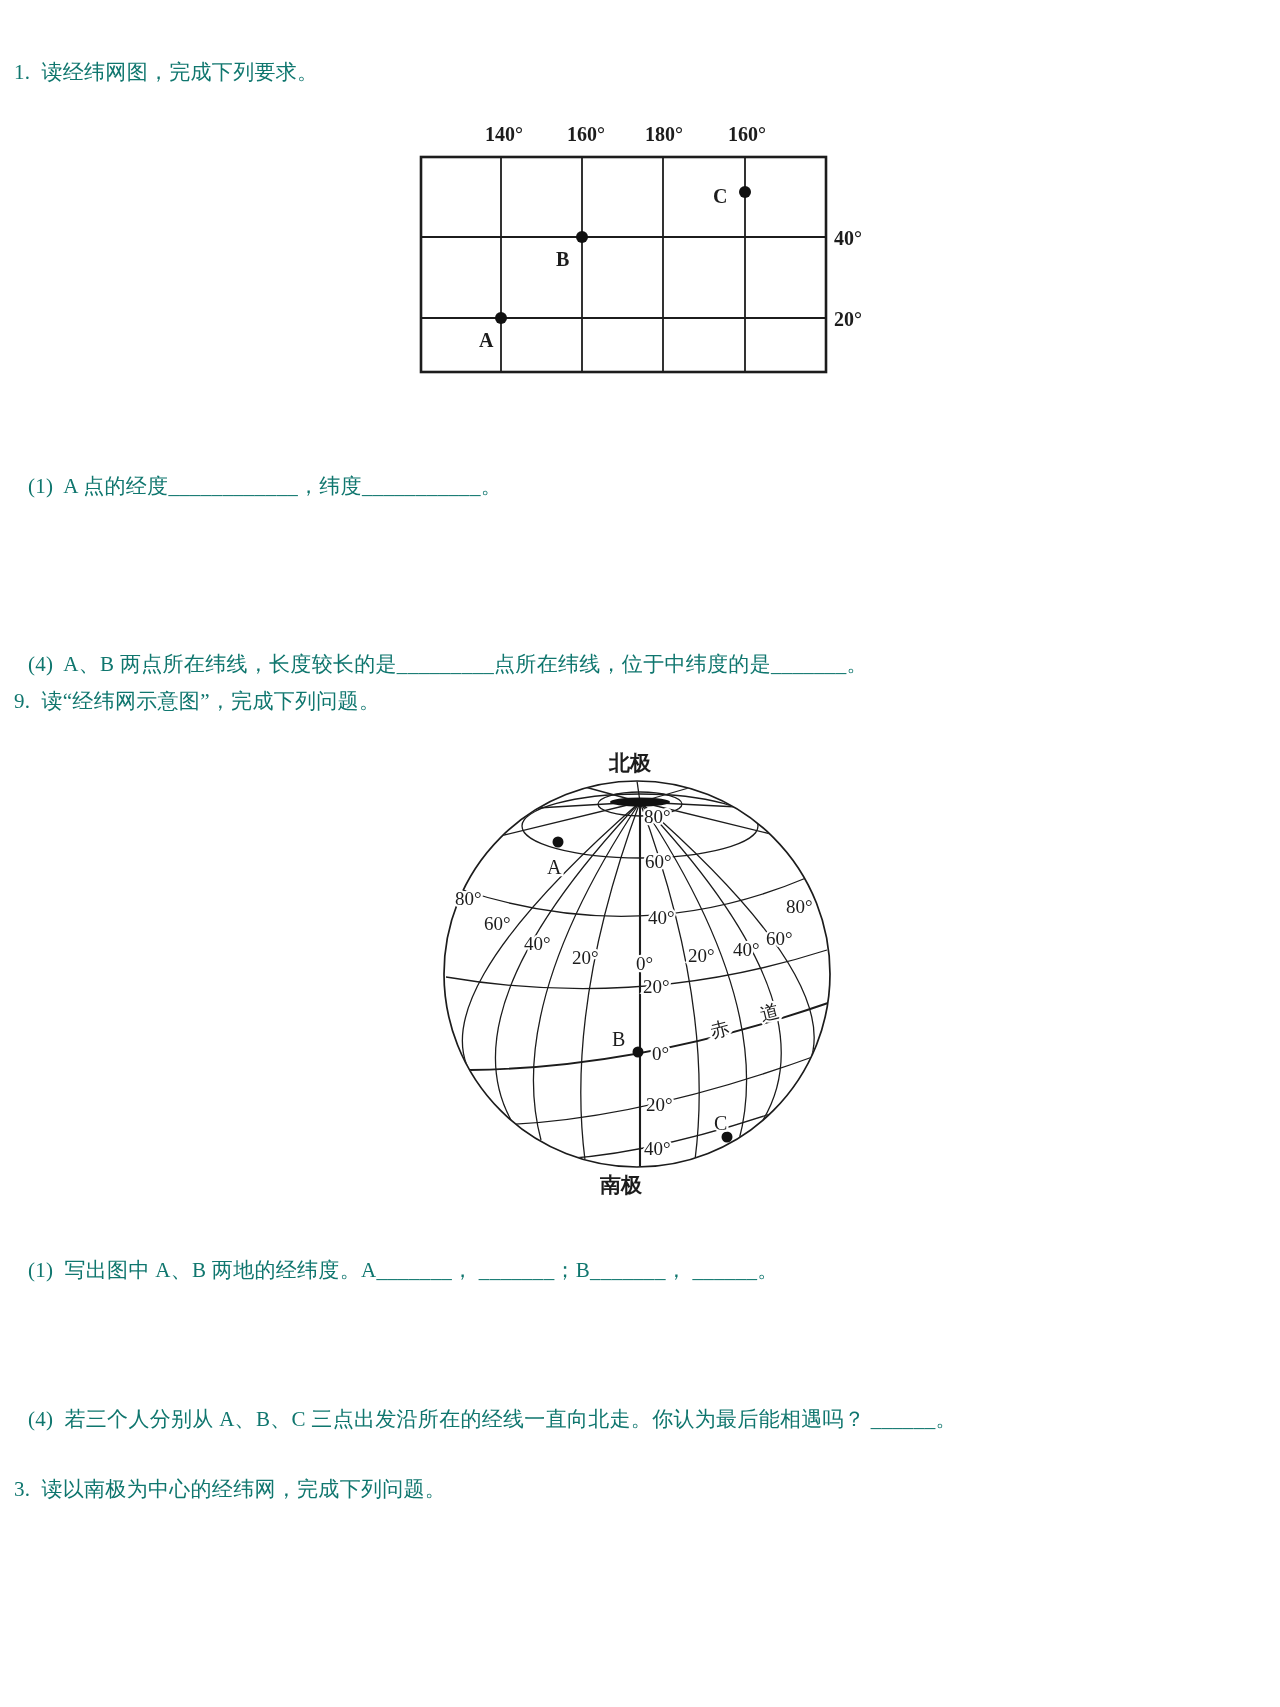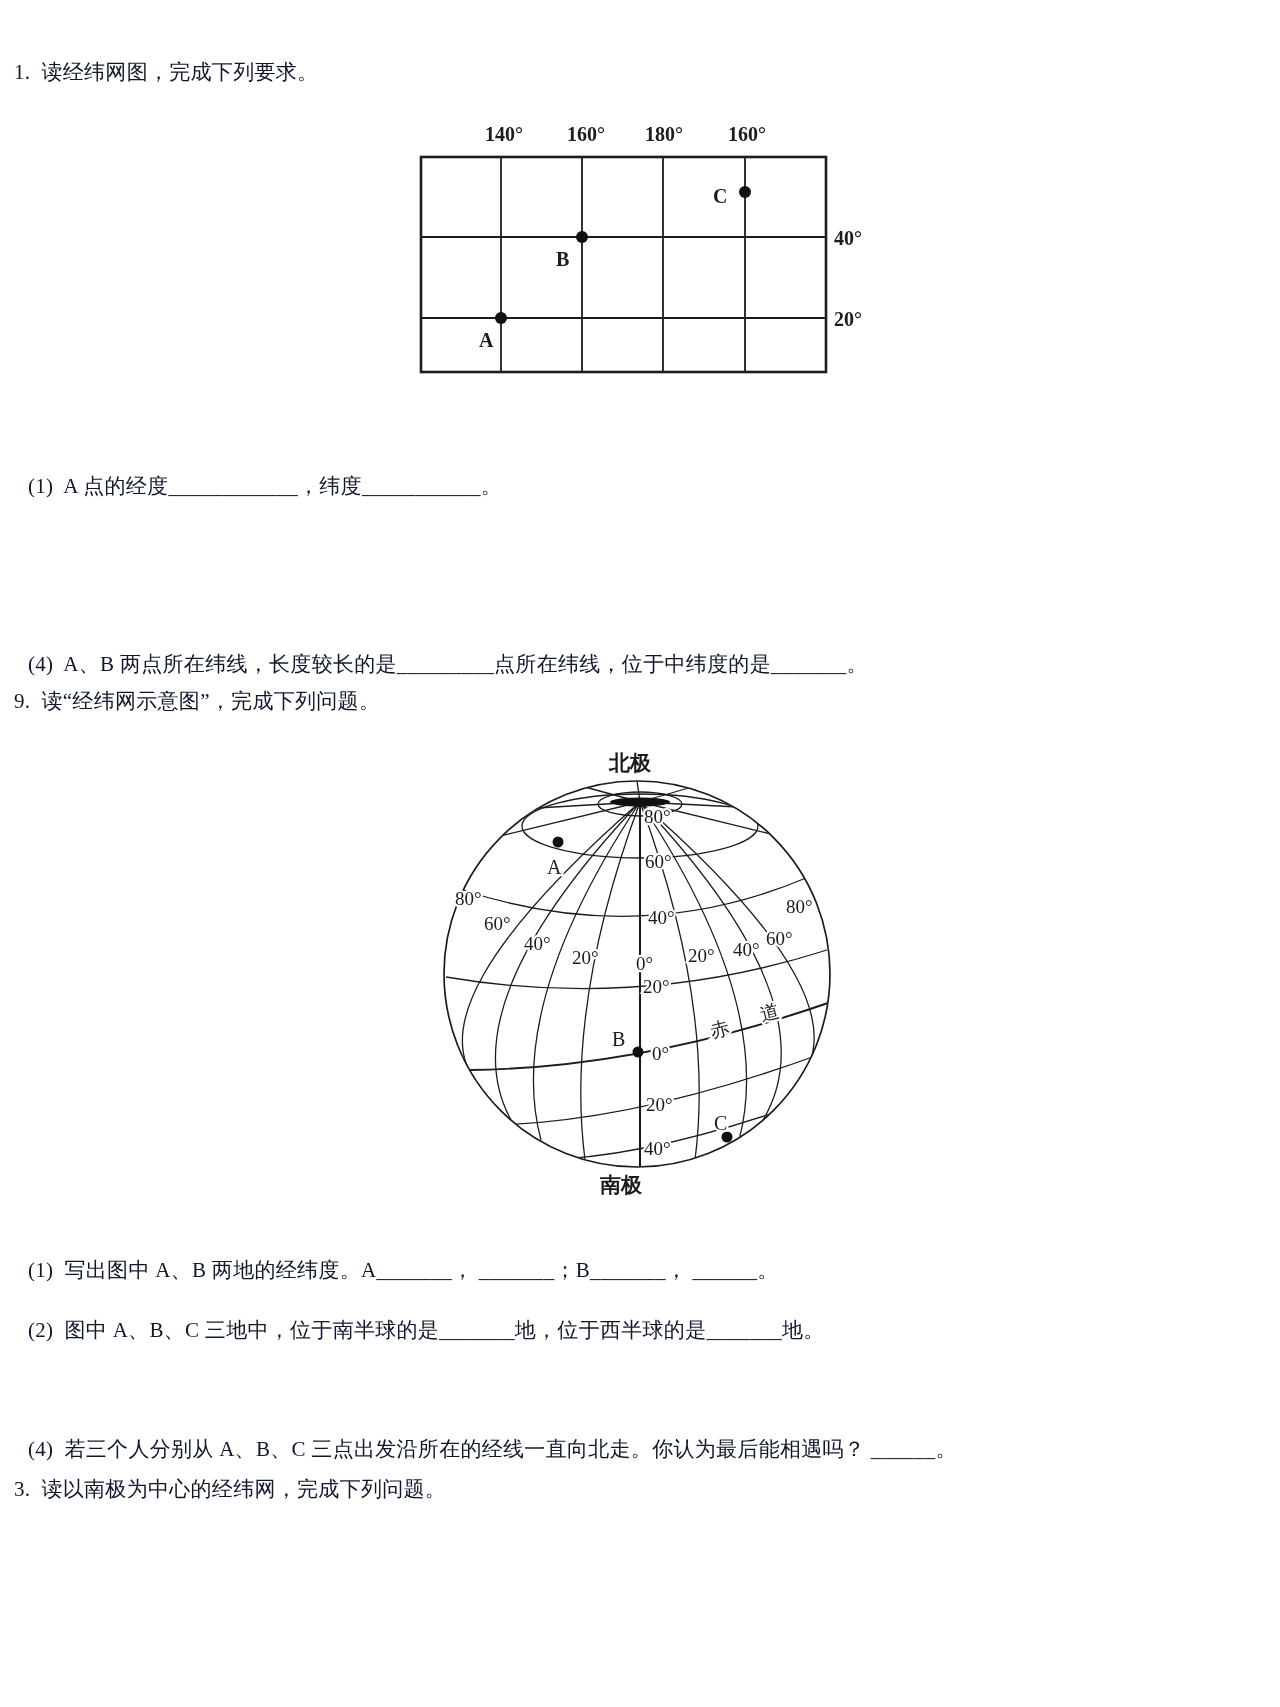--- a/index.html
+++ b/index.html
@@ -7,21 +7,21 @@
     position:relative;
     width:1280px;
     height:1707px;
     background:#ffffff;
     font-family:"Liberation Serif", serif;
     overflow:hidden;
   }
   .line{
     position:absolute;
     font-size:21px;
-    color:#0f172a;
+    color:#0f766e;
     white-space:pre;
     letter-spacing:0.3px;
   }
   .heading{left:14px;}
   .item{left:28px;margin-top:20px;}
   svg{position:absolute;}
   svg text{font-family:"Liberation Serif", serif;}
 </style>
 </head>
 <body>
@@ -112,18 +112,17 @@
       <text x="762" y="1021" font-size="19" fill="#1c1c1c" stroke="#ffffff" stroke-width="4.5" paint-order="stroke" transform="rotate(-14 762 1021)">道</text>
       <circle cx="558" cy="842" r="5.5" fill="#111"></circle>
       <text x="547" y="874" font-size="20" fill="#1c1c1c" stroke="#ffffff" stroke-width="4.5" paint-order="stroke">A</text>
       <circle cx="638" cy="1052" r="5.5" fill="#111"></circle>
       <text x="612" y="1046" font-size="20" fill="#1c1c1c" stroke="#ffffff" stroke-width="4.5" paint-order="stroke">B</text>
       <circle cx="727" cy="1137" r="5.5" fill="#111"></circle>
       <text x="714" y="1130" font-size="20" fill="#1c1c1c" stroke="#ffffff" stroke-width="4.5" paint-order="stroke">C</text>
     </svg>
 
   <div class="line item" style="top:1236px">(1)  写出图中 A、B 两地的经纬度。A_______， _______；B_______， ______。</div>
-  <div class="line item" style="top:1296px">(2)  图中 A、B、C 三地中，位于南半球的是_______地，位于西半球的是_______地。</div>
-  <div class="line item" style="top:1415px">(4)  若三个人分别从 A、B、C 三点出发沿所在的经线一直向北走。你认为最后能相遇吗？ ______。</div>
+  <div class="line item" style="top:1385px">(4)  若三个人分别从 A、B、C 三点出发沿所在的经线一直向北走。你认为最后能相遇吗？ ______。</div>
 
   <div class="line heading" style="top:1475px">3.  读以南极为中心的经纬网，完成下列问题。</div>
 
 </div>
 
 </body></html>

